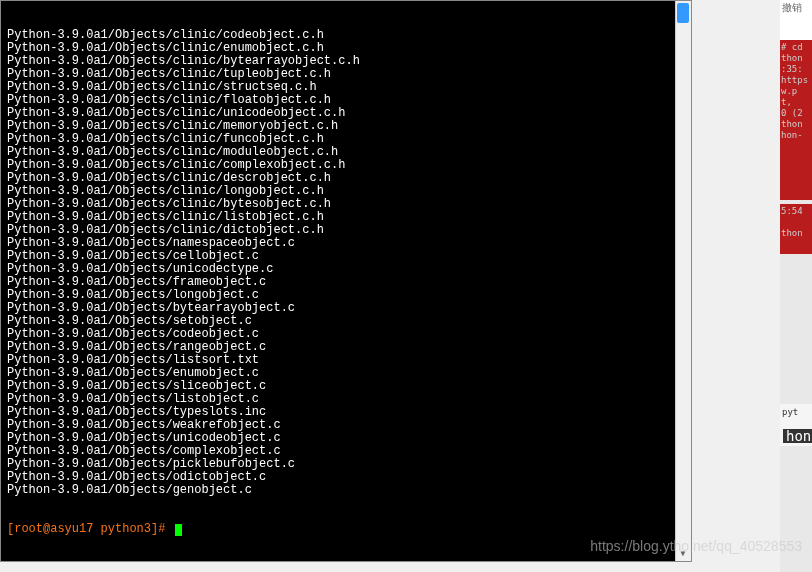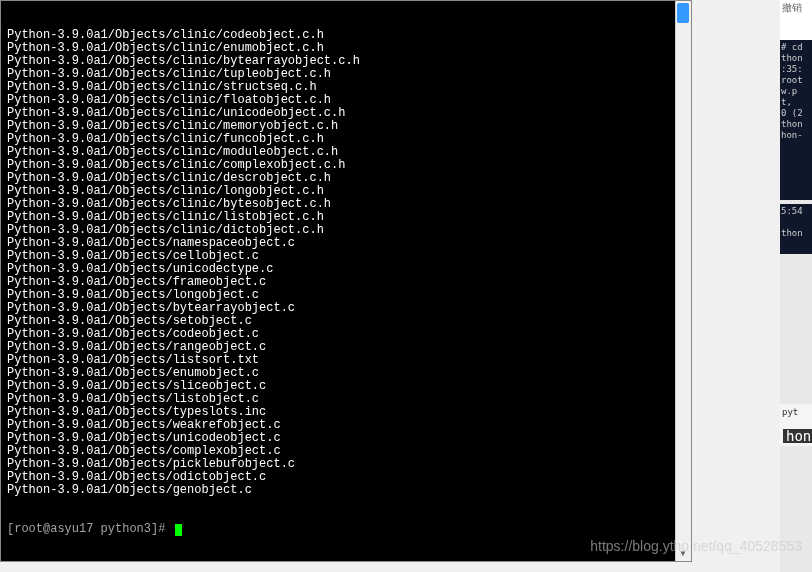--- a/index.html
+++ b/index.html
@@ -40,21 +40,21 @@
       overflow-y: auto;
     }
     .line {
       display: block;
     }
     .prompt-line {
       display: flex;
       align-items: center;
     }
     .prompt-text {
-      color: #a3a3a3;
+      color: #f97316;
     }
     .cursor {
       display: inline-block;
       width: 7px;
       height: 12px;
       background: #00ff00;
       margin-left: 2px;
     }
     .scrollbar-track {
       position: absolute;
@@ -93,21 +93,21 @@
       width: 32px;
       height: 572px;
       background: #e8e8e8;
       font-family: monospace;
       font-size: 10px;
       line-height: 12px;
       color: #666;
       overflow: hidden;
     }
     .bg-dark-section {
-      background: #0f172a;
+      background: #b91c1c;
       color: #ccc;
       padding: 2px 1px;
       font-size: 9px;
       line-height: 11px;
     }
     .bg-light-section {
       background: #f5f5f5;
       color: #333;
       padding: 2px;
       font-size: 9px;
@@ -139,21 +139,21 @@
 
 <div class="background-panel">
   <div style="height:40px;background:#fff;padding:2px;">
     <span>撤销</span>
   </div>
   <div class="bg-dark-section" style="height:160px;">
     <div id="bg-dark-lines">
         <div># cd</div>
         <div>thon</div>
         <div>:35:</div>
-        <div>root</div>
+        <div>https</div>
         <div>w.p</div>
         <div>t,</div>
         <div>0 (2</div>
         <div>thon</div>
         <div>hon-</div>
       </div>
   </div>
   <div class="bg-dark-section" style="height:50px;margin-top:4px;">
     <span>5:54</span><br><br>
     <span>thon</span>

